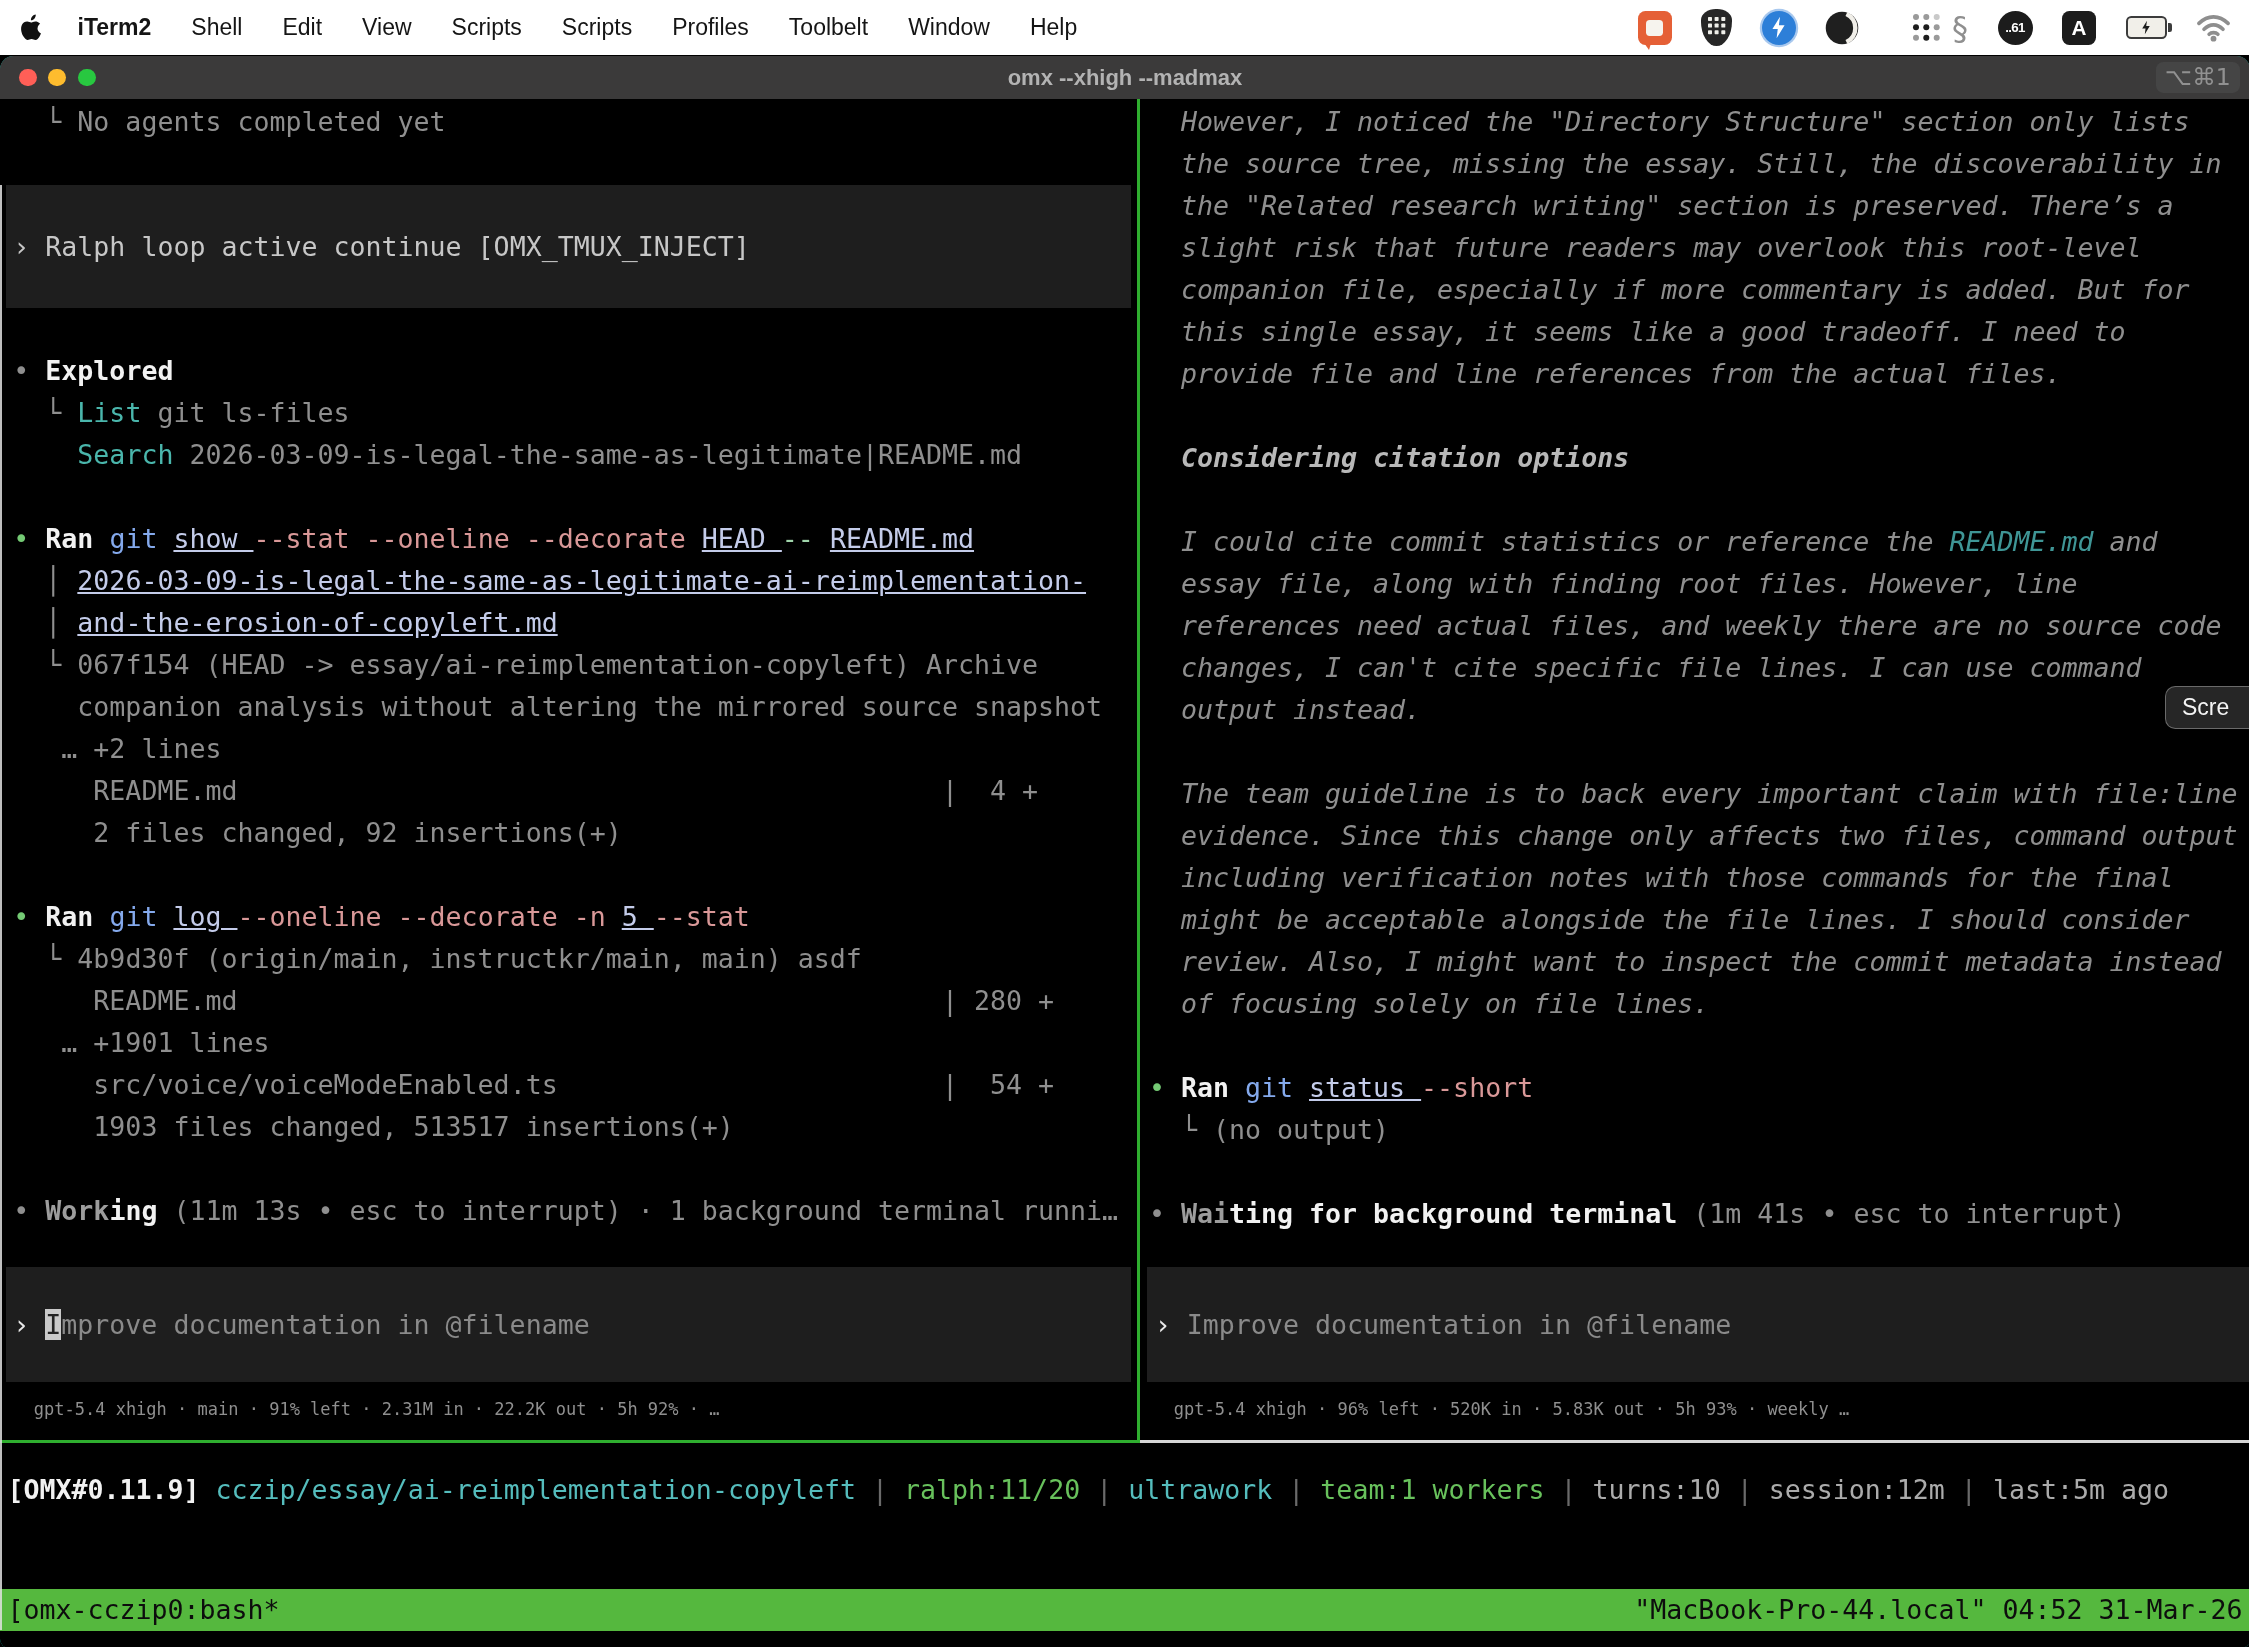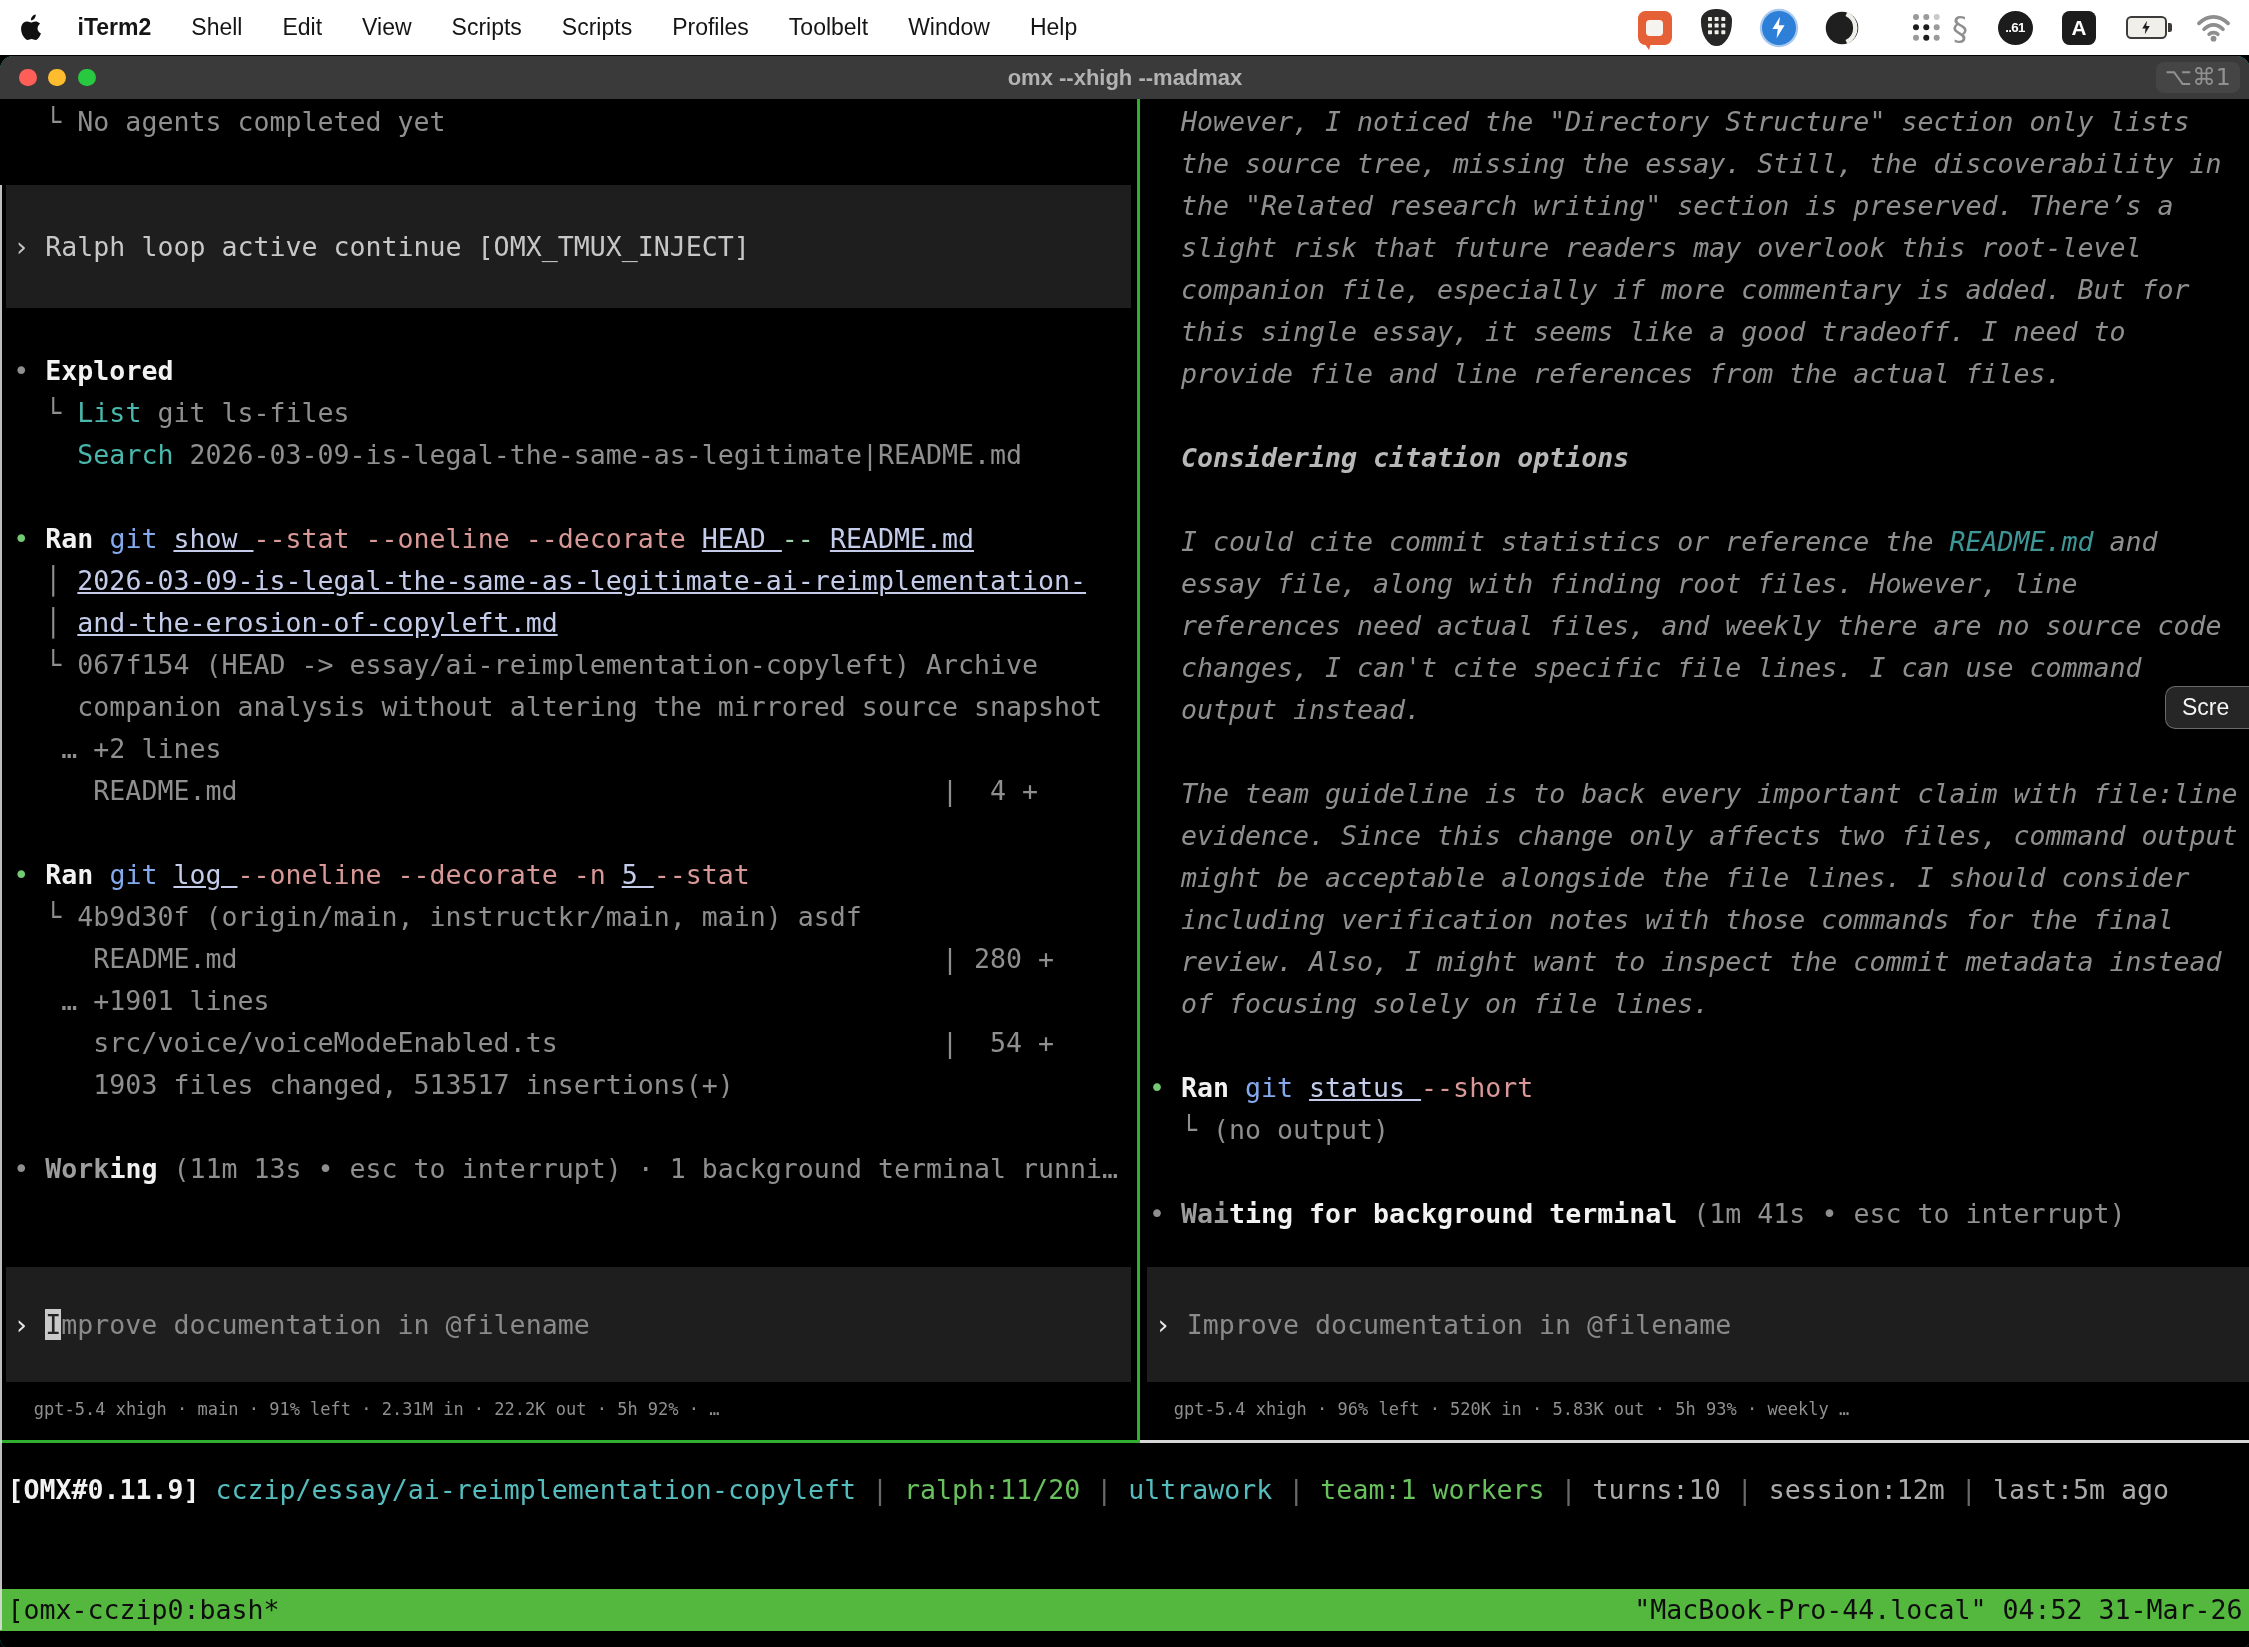--- a/index.html
+++ b/index.html
@@ -199,20 +199,21 @@
             <div class="tline"><span class="dim">  └ </span><span class="cyan">List</span><span class="dim"> git ls-files</span></div>
             <div class="tline"><span class="dim">    </span><span class="cyan">Search</span><span class="dim"> 2026-03-09-is-legal-the-same-as-legitimate|README.md</span></div>
             <div class="tline"></div>
             <div class="tline"><span class="gbullet">• </span><span class="bright">Ran </span><span class="blue">git </span><span class="arg">show </span><span class="pink">--stat --oneline --decorate </span><span class="arg">HEAD </span><span class="mint">-- </span><span class="arg">README.md</span></div>
             <div class="tline"><span class="dim">  │ </span><span class="arg">2026-03-09-is-legal-the-same-as-legitimate-ai-reimplementation-</span></div>
             <div class="tline"><span class="dim">  │ </span><span class="arg">and-the-erosion-of-copyleft.md</span></div>
             <div class="tline"><span class="dim">  └ </span><span class="dim">067f154 (HEAD -&gt; essay/ai-reimplementation-copyleft) Archive</span></div>
             <div class="tline"><span class="dim">    companion analysis without altering the mirrored source snapshot</span></div>
             <div class="tline"><span class="dim">   … +2 lines</span></div>
             <div class="tline"><span class="dim">     README.md                                            |  4 +</span></div>
+            <div class="tline"><span class="dim">     2 files changed, 92 insertions(+)</span></div>
             <div class="tline"></div>
             <div class="tline"><span class="gbullet">• </span><span class="bright">Ran </span><span class="blue">git </span><span class="arg">log </span><span class="pink">--oneline --decorate -n </span><span class="arg">5 </span><span class="pink">--stat</span></div>
             <div class="tline"><span class="dim">  └ </span><span class="dim">4b9d30f (origin/main, instructkr/main, main) asdf</span></div>
             <div class="tline"><span class="dim">     README.md                                            | 280 +</span></div>
             <div class="tline"><span class="dim">   … +1901 lines</span></div>
             <div class="tline"><span class="dim">     src/voice/voiceModeEnabled.ts                        |  54 +</span></div>
             <div class="tline"><span class="dim">     1903 files changed, 513517 insertions(+)</span></div>
             <div class="tline"></div>
             <div class="tline"><span class="dim">• </span><span class="dimb">Work</span><span class="bright">ing</span><span class="dim"> (11m 13s • esc to interrupt) · 1 background terminal runni…</span></div>
           </div>
@@ -235,22 +236,22 @@
             <div class="tline ital"><span class="dim">  </span><span class="hdg">Considering citation options</span></div>
             <div class="tline"></div>
             <div class="tline ital"><span class="dim">  I could cite commit statistics or reference the </span><span class="teal2">README.md</span><span class="dim"> and</span></div>
             <div class="tline ital"><span class="dim">  essay file, along with finding root files. However, line</span></div>
             <div class="tline ital"><span class="dim">  references need actual files, and weekly there are no source code</span></div>
             <div class="tline ital"><span class="dim">  changes, I can't cite specific file lines. I can use command</span></div>
             <div class="tline ital"><span class="dim">  output instead.</span></div>
             <div class="tline"></div>
             <div class="tline ital"><span class="dim">  The team guideline is to back every important claim with file:line</span></div>
             <div class="tline ital"><span class="dim">  evidence. Since this change only affects two files, command output</span></div>
+            <div class="tline ital"><span class="dim">  including verification notes with those commands for the final</span></div>
             <div class="tline ital"><span class="dim">  might be acceptable alongside the file lines. I should consider</span></div>
-            <div class="tline ital"><span class="dim">  including verification notes with those commands for the final</span></div>
             <div class="tline ital"><span class="dim">  review. Also, I might want to inspect the commit metadata instead</span></div>
             <div class="tline ital"><span class="dim">  of focusing solely on file lines.</span></div>
             <div class="tline"></div>
             <div class="tline"><span class="gbullet">• </span><span class="bright">Ran </span><span class="blue">git </span><span class="arg">status </span><span class="pink">--short</span></div>
             <div class="tline"><span class="dim">  └ </span><span class="dim">(no output)</span></div>
             <div class="tline"></div>
             <div class="tline"><span class="dim">• </span><span class="dimb">Wai</span><span class="bright">ting for background terminal</span><span class="dim"> (1m 41s • esc to interrupt)</span></div>
           </div>
         <div class="inputbox">
           <span class="prompt">›</span><span> </span><span class="placeholder">Improve documentation in @filename</span>

